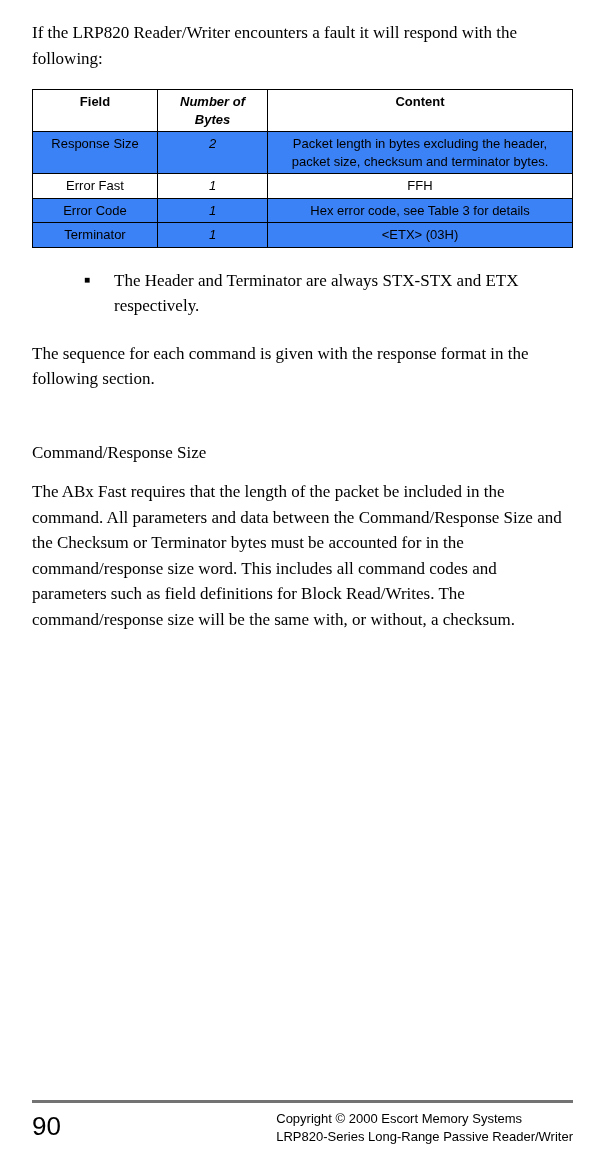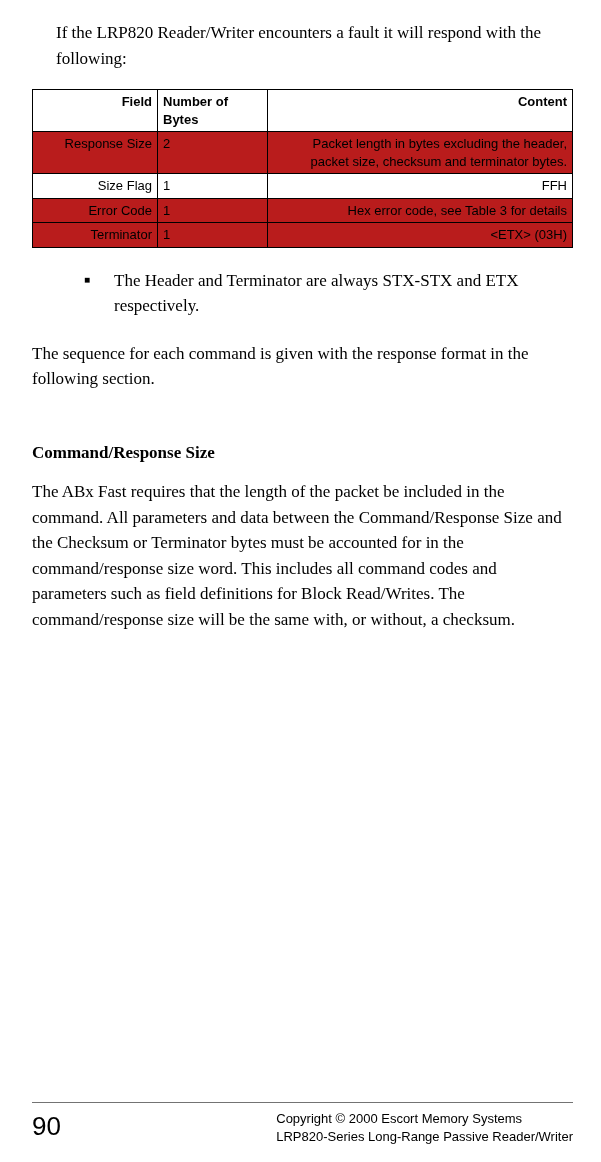--- a/index.html
+++ b/index.html
@@ -13,44 +13,43 @@
       background: #fff;
       width: 601px;
       height: 1162px;
       padding: 20px 28px 20px 32px;
       position: relative;
       font-size: 17px;
       line-height: 1.5;
     }
     .intro {
       margin-bottom: 18px;
-      margin-left: 24px;
     }
     table {
       border-collapse: collapse;
       width: 100%;
       font-family: Arial, Helvetica, sans-serif;
       font-size: 13px;
       line-height: 1.35;
       margin-bottom: 20px;
     }
     th, td {
       border: 1px solid #000;
-      text-align: right;
+      text-align: center;
       padding: 3px 5px;
       vertical-align: top;
     }
     th {
       font-weight: bold;
       background: #fff;
     }
     .col1 { width: 125px; }
-    .col2 { width: 110px; text-align: left; }
+    .col2 { width: 110px; text-align: center; font-style: italic; }
     .col3 { }
-    tr.shade td, tr.shade th { background: #b91c1c; }
+    tr.shade td, tr.shade th { background: #3b82f6; }
     ul.bullets {
       list-style: none;
       margin: 16px 0 22px 52px;
       padding: 0;
     }
     ul.bullets li {
       position: relative;
       margin-bottom: 14px;
       padding-left: 30px;
     }
@@ -59,30 +58,30 @@
       position: absolute;
       left: 0;
       top: 4px;
       font-size: 10px;
       color: #000;
     }
     .para {
       margin-bottom: 20px;
     }
     .subheading {
-      font-weight: bold;
+      font-weight: normal;
       margin-bottom: 14px;
       margin-top: 48px;
     }
     .footer {
       position: absolute;
       bottom: 16px;
       left: 32px;
       right: 28px;
-      border-top: 1px solid #737373;
+      border-top: 3px solid #737373;
       padding-top: 4px;
     }
     .page-num {
       font-family: Arial, Helvetica, sans-serif;
       font-size: 26px;
       font-weight: normal;
       display: inline-block;
     }
     .footer-text {
       font-family: Arial, Helvetica, sans-serif;
@@ -110,21 +109,21 @@
       <th class="col3">Content</th>
     </tr>
   </thead>
   <tbody>
     <tr class="shade">
       <td class="col1">Response Size</td>
       <td class="col2">2</td>
       <td class="col3">Packet length in bytes excluding the header, packet size, checksum and terminator bytes.</td>
     </tr>
     <tr>
-      <td class="col1">Size Flag</td>
+      <td class="col1">Error Fast</td>
       <td class="col2">1</td>
       <td class="col3">FFH</td>
     </tr>
     <tr class="shade">
       <td class="col1">Error Code</td>
       <td class="col2">1</td>
       <td class="col3">Hex error code, see Table 3 for details</td>
     </tr>
     <tr class="shade">
       <td class="col1">Terminator</td>

